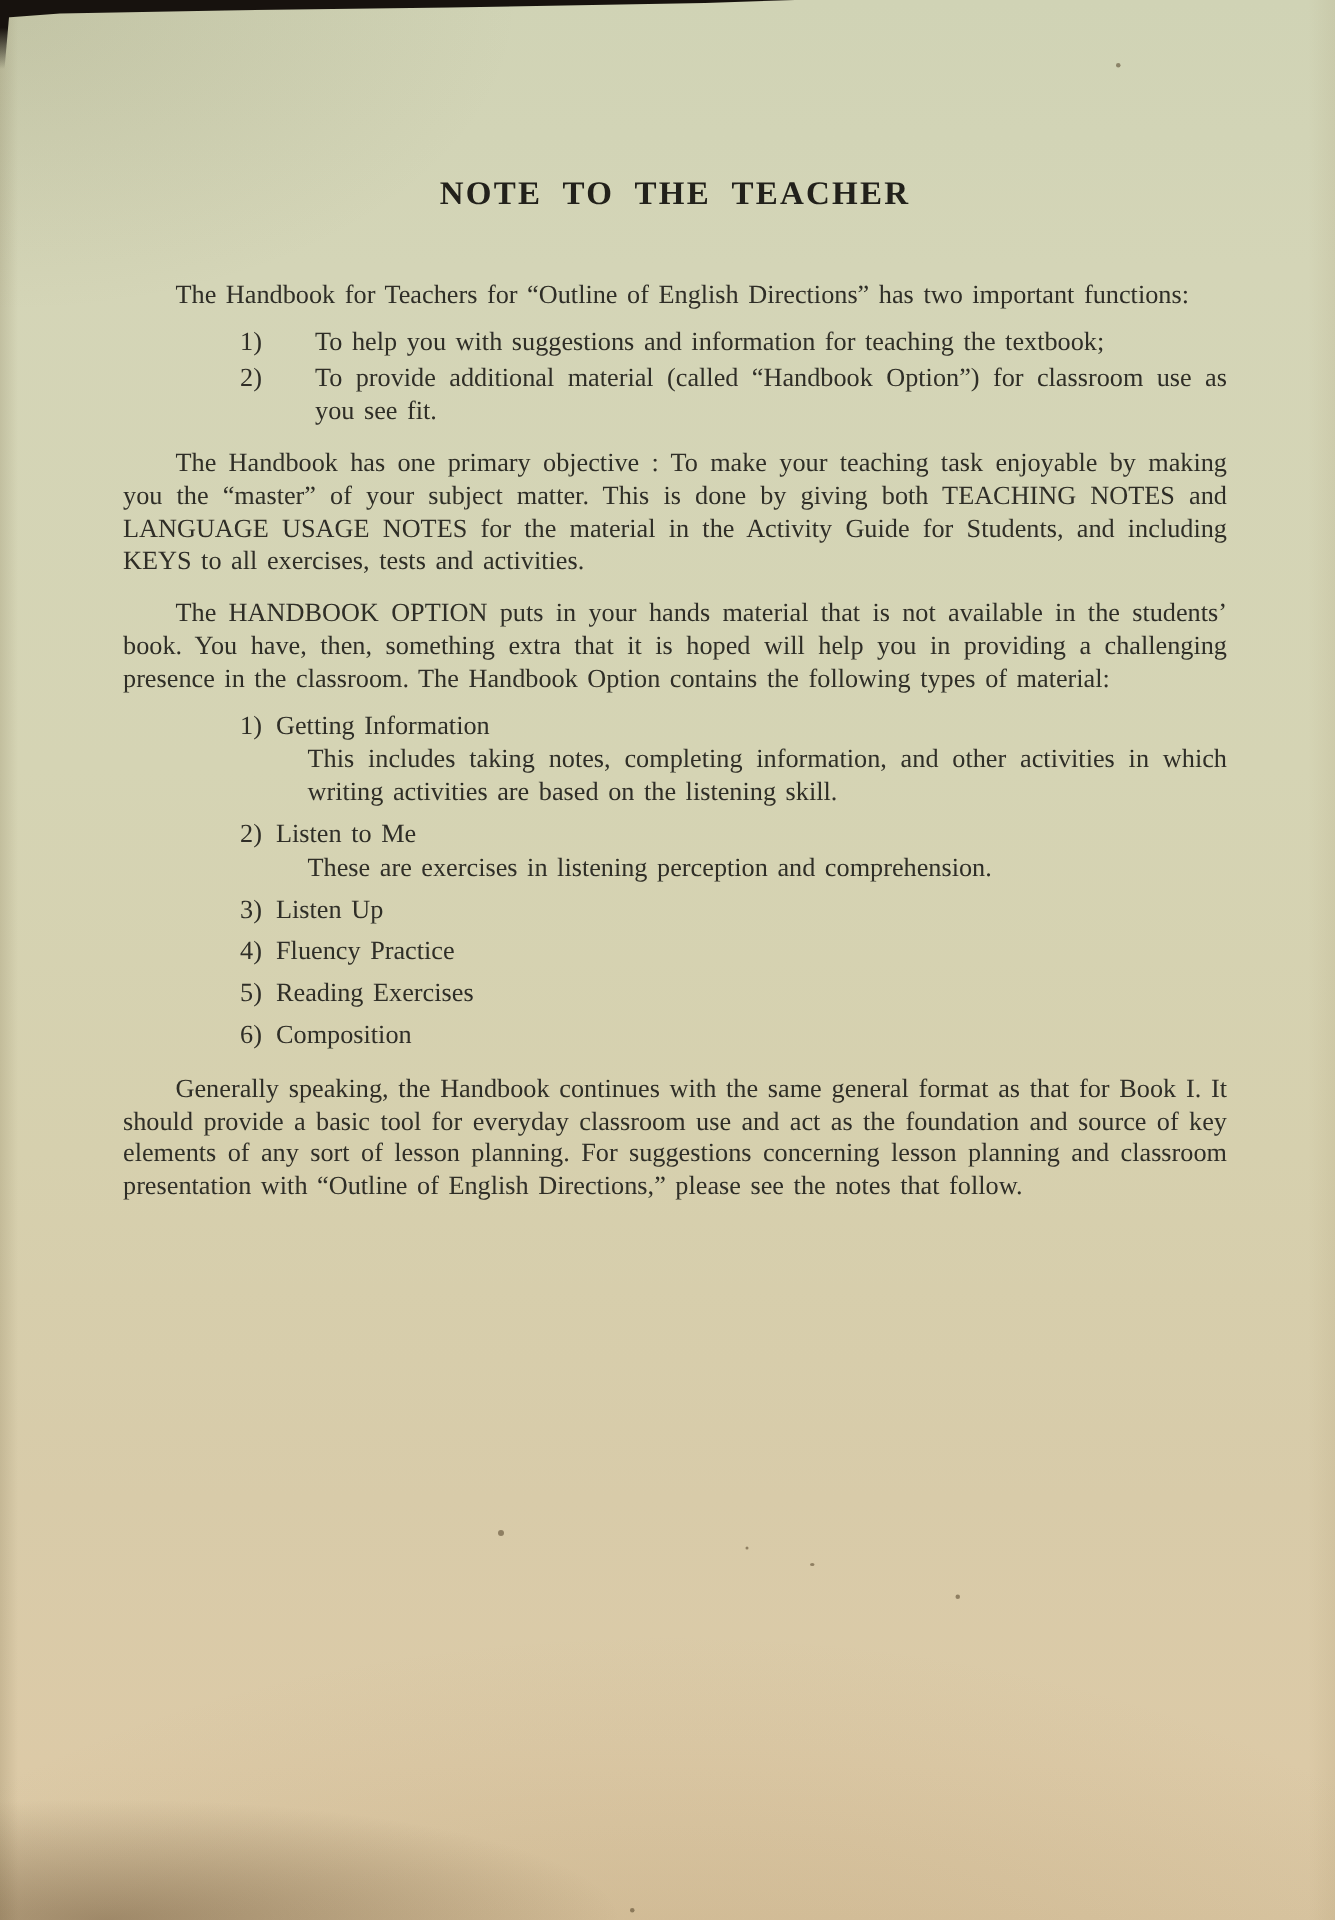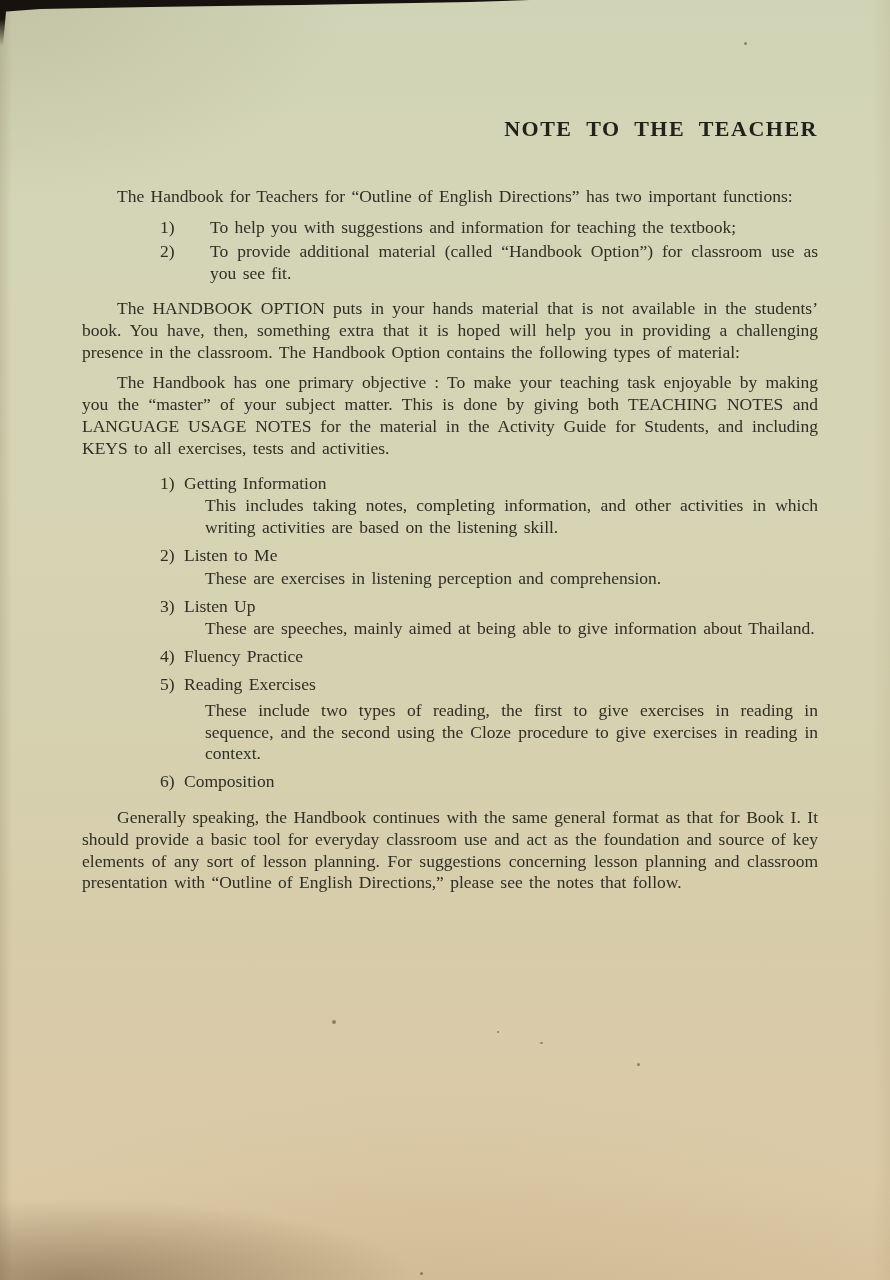--- a/index.html
+++ b/index.html
@@ -31,21 +31,21 @@
   .speck{position:absolute;border-radius:50%;background:rgba(82,66,40,.55);}
 
   .page{
     position:absolute;inset:0;
     padding:118px 72px 0 82px;
     color:#2f2e27;
     font-size:17.5px;line-height:21.8px;
     text-align:justify;word-spacing:2px;
   }
   .title{
-    margin:0 0 46px 0;text-align:right;
+    margin:0 0 46px 0;text-align:center;
     font-size:22px;font-weight:bold;letter-spacing:1.5px;word-spacing:7px;
     color:#22211b;
   }
   p.para{margin:0 0 13px 0;text-indent:35px;}
   p.para.tight{margin-bottom:9px;}
 
   .flist{margin:0 0 13px 78px;}
   .frow{display:flex;margin-bottom:3px;}
   .fnum{flex:none;width:24px;}
   .ftxt{flex:1;text-align:justify;margin-left:26px;}
@@ -80,23 +80,23 @@
     <div class="frow">
       <span class="fnum">1)</span>
       <span class="ftxt">To help you with suggestions and information for teaching the textbook;</span>
     </div>
     <div class="frow">
       <span class="fnum">2)</span>
       <span class="ftxt">To provide additional material (called “Handbook Option”) for classroom use as you see fit.</span>
     </div>
   </div>
 
+  <p class="para">The Handbook has one primary objective : To make your teaching task enjoyable by making you the “master” of your subject matter. This is done by giving both TEACHING NOTES and LANGUAGE USAGE NOTES for the material in the Activity Guide for Students, and including KEYS to all exercises, tests and activities.</p>
+
   <p class="para tight">The HANDBOOK OPTION puts in your hands material that is not available in the students’ book. You have, then, something extra that it is hoped will help you in providing a challenging presence in the classroom. The Handbook Option contains the following types of material:</p>
-
-  <p class="para">The Handbook has one primary objective : To make your teaching task enjoyable by making you the “master” of your subject matter. This is done by giving both TEACHING NOTES and LANGUAGE USAGE NOTES for the material in the Activity Guide for Students, and including KEYS to all exercises, tests and activities.</p>
 
   <div class="mlist">
 
     <div class="mitem">
       <div class="mhead">
         <span class="mnum">1)</span>
         <span>Getting Information</span>
       </div>
       <div class="mdesc">This includes taking notes, completing information, and other activities in which writing activities are based on the listening skill.</div>
     </div>
@@ -107,36 +107,34 @@
         <span>Listen to Me</span>
       </div>
       <div class="mdesc">These are exercises in listening perception and comprehension.</div>
     </div>
 
     <div class="mitem">
       <div class="mhead">
         <span class="mnum">3)</span>
         <span>Listen Up</span>
       </div>
-      <div class="mdesc">These are speeches, mainly aimed at being able to give information about Thailand.</div>
     </div>
 
     <div class="mitem">
       <div class="mhead">
         <span class="mnum">4)</span>
         <span>Fluency Practice</span>
       </div>
     </div>
 
     <div class="mitem">
       <div class="mhead">
         <span class="mnum">5)</span>
         <span>Reading Exercises</span>
       </div>
-      <div class="mdesc" style="margin-top:4px;">These include two types of reading, the first to give exercises in reading in sequence, and the second using the Cloze procedure to give exercises in reading in context.</div>
     </div>
 
     <div class="mitem">
       <div class="mhead">
         <span class="mnum">6)</span>
         <span>Composition</span>
       </div>
     </div>
 
   </div>

